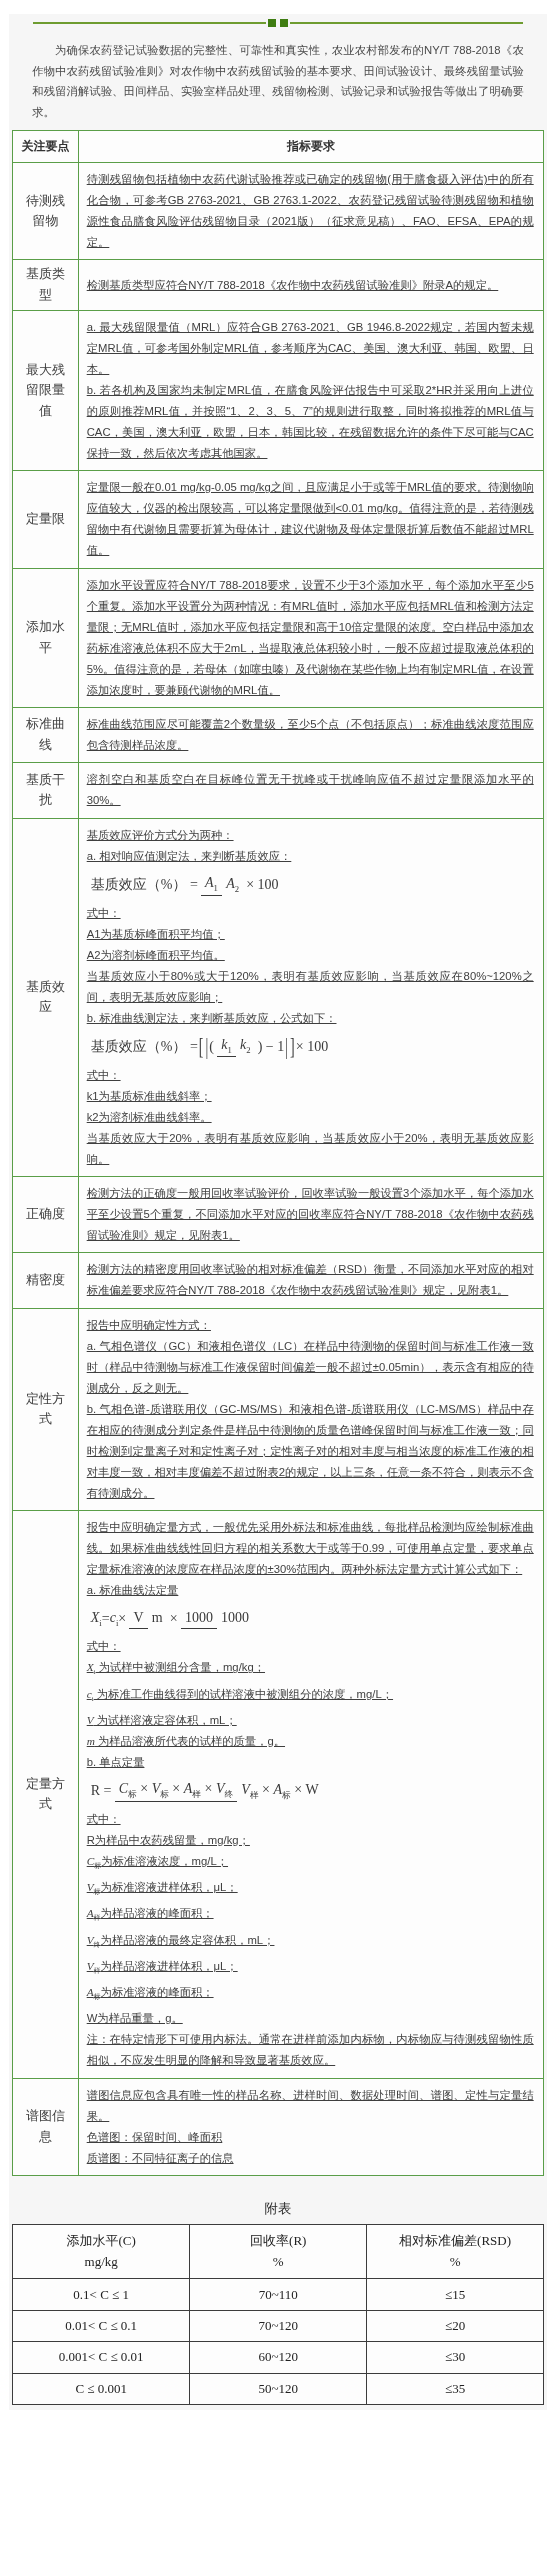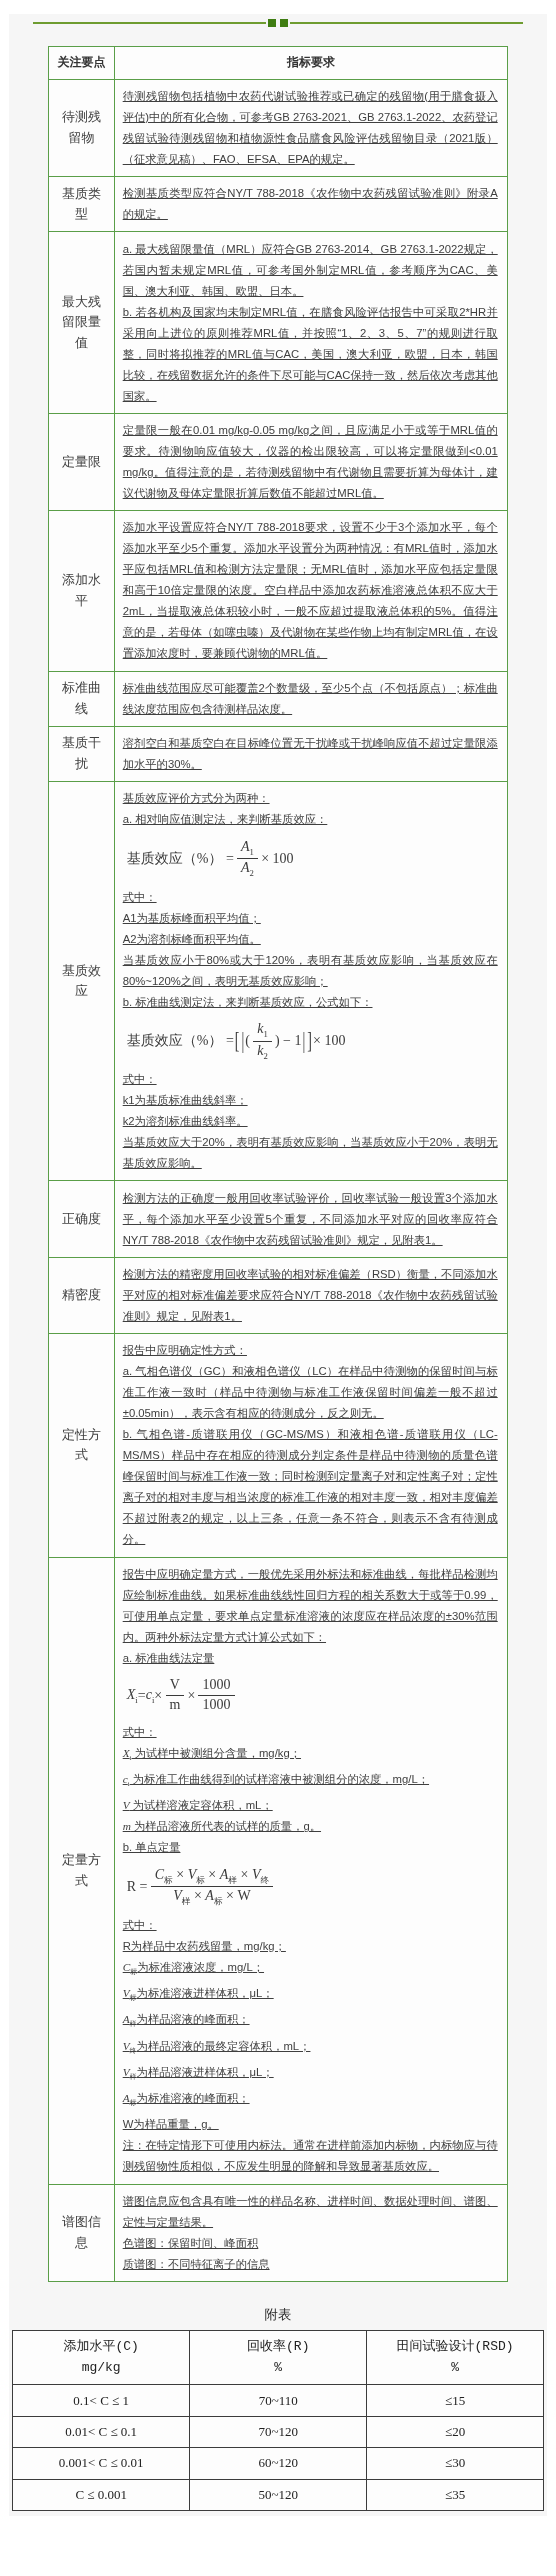--- a/index.html
+++ b/index.html
@@ -31,21 +31,21 @@
     margin:0 0 7.2px;
     font-size:11.3px;line-height:20.6px;
     color:#4a4a4a;
     text-indent:2em;
     text-align:justify;
   }
 
   
   table{border-collapse:collapse;}
   .main-table{
-    width:460px;margin:6.2px auto 0;
+    width:532px;margin:6.2px auto 0;
     table-layout:fixed;
     background:#fdfdfd;
   }
   .main-table th,.main-table td{
     border:1px solid #5a9e48;
   }
   .main-table th{
     font-size:12px;font-weight:bold;color:#333333;
     padding:7.2px 3.1px;text-align:center;
   }
@@ -66,21 +66,21 @@
   .formula{
     font-family:"Liberation Serif","DejaVu Serif",serif;
     font-size:14px;color:#3a3a3a;
     margin:7.2px 0 7.2px 4.1px;
     display:flex;align-items:center;flex-wrap:wrap;
     line-height:1.4;
   }
   .var{font-family:"Liberation Serif","DejaVu Serif",serif;font-style:italic;}
   .var sub{font-style:normal;font-size:0.62em;}
   .frac{
-    display:inline-flex;flex-direction:column;align-items:center;
+    display:inline-flex;align-items:center;
     vertical-align:middle;margin:0 3.1px;line-height:1.35;
   }
   .frac .fn{border-bottom:1px solid #3a3a3a;padding:0 4.1px;}
   .frac .fd{padding:0 4.1px;}
   .big-br{transform:scaleY(1.7);display:inline-block;margin:0 1px;font-style:normal;}
 
   
   .appendix-title{
     text-align:center;
     font-family:"Liberation Serif","DejaVu Serif",serif;
@@ -91,36 +91,37 @@
     width:532px;margin:0 auto;
     font-family:"Liberation Serif","DejaVu Serif",serif;
     color:#222222;background:#fdfdfd;
     table-layout:fixed;
   }
   .app-table th,.app-table td{
     border:1px solid #3c3c3c;
     text-align:center;font-weight:normal;
     font-size:13px;
   }
-  .t1 th{padding:6.2px 2.1px;line-height:20.6px;font-family:Liberation Mono, monospace;}
+  .t1 th{padding:6.2px 2.1px;line-height:20.6px;}
   .t1 td{padding:7.2px 2.1px;}
 </style>
 </head>
 <body>
 
 <div class="card">
 
   <div class="top-divider">
     <span class="dline"></span>
     <span class="sq"></span>
     <span class="sq"></span>
     <span class="dline"></span>
   </div>
 
   <div class="intro" id="intro">
+      <p>为确保农药登记试验数据的完整性、可靠性和真实性，农业农村部发布的NY/T 788-2018《农作物中农药残留试验准则》对农作物中农药残留试验的基本要求、田间试验设计、最终残留量试验和残留消解试验、田间样品、实验室样品处理、残留物检测、试验记录和试验报告等做出了明确要求。</p>
     </div>
 
   <table class="main-table">
     <colgroup>
         <col class="col-label">
         <col>
       </colgroup>
     <thead>
       <tr>
         <th>关注要点</th>
@@ -136,21 +137,21 @@
         </tr>
         <tr>
           <td class="label">基质类型</td>
           <td class="content">
             <p>检测基质类型应符合NY/T 788-2018《农作物中农药残留试验准则》附录A的规定。</p>
           </td>
         </tr>
         <tr>
           <td class="label">最大残留限量值</td>
           <td class="content">
-            <p>a. 最大残留限量值（MRL）应符合GB 2763-2014、GB 2763.1-2022规定，若国内暂未规定MRL值，可参考国外制定MRL值，参考顺序为CAC、美国、澳大利亚、韩国、欧盟、日本。</p>
+            <p>a. 最大残留限量值（MRL）应符合GB 2763-2021、GB 1946.8-2022规定，若国内暂未规定MRL值，可参考国外制定MRL值，参考顺序为CAC、美国、澳大利亚、韩国、欧盟、日本。</p>
             <p>b. 若各机构及国家均未制定MRL值，在膳食风险评估报告中可采取2*HR并采用向上进位的原则推荐MRL值，并按照“1、2、3、5、7”的规则进行取整，同时将拟推荐的MRL值与CAC，美国，澳大利亚，欧盟，日本，韩国比较，在残留数据允许的条件下尽可能与CAC保持一致，然后依次考虑其他国家。</p>
           </td>
         </tr>
         <tr>
           <td class="label">定量限</td>
           <td class="content">
             <p>定量限一般在0.01 mg/kg-0.05 mg/kg之间，且应满足小于或等于MRL值的要求。待测物响应值较大，仪器的检出限较高，可以将定量限做到&lt;0.01 mg/kg。值得注意的是，若待测残留物中有代谢物且需要折算为母体计，建议代谢物及母体定量限折算后数值不能超过MRL值。</p>
           </td>
         </tr>
         <tr>
@@ -272,21 +273,21 @@
         <tr id="t1-head">
           <th>
             <div>添加水平(C)</div>
             <div>mg/kg</div>
           </th>
           <th>
             <div>回收率(R)</div>
             <div>%</div>
           </th>
           <th>
-            <div>田间试验设计(RSD)</div>
+            <div>相对标准偏差(RSD)</div>
             <div>%</div>
           </th>
         </tr>
       </thead>
     <tbody id="t1-body">
         <tr>
           <td>0.1&lt; C ≤ 1</td>
           <td>70~110</td>
           <td>≤15</td>
         </tr>

